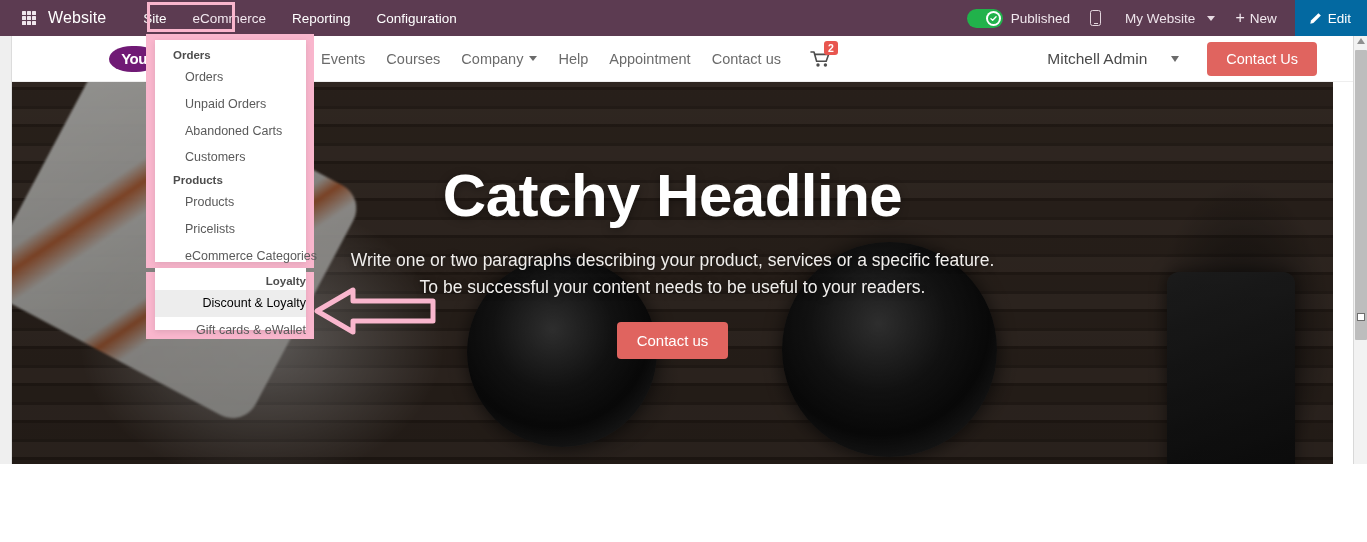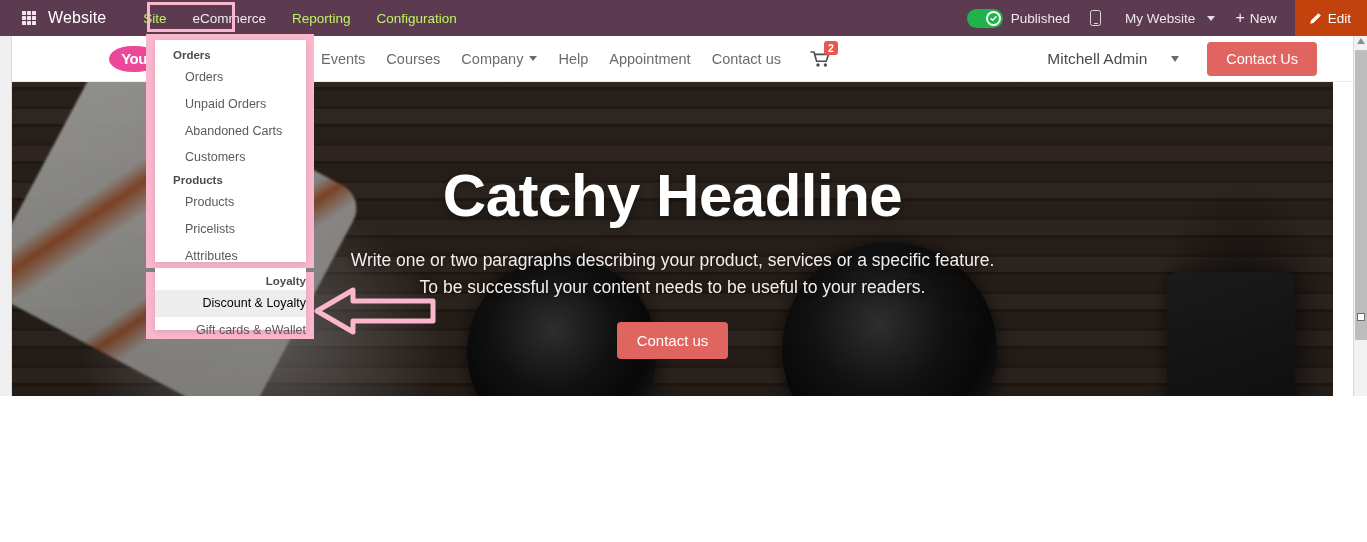--- a/index.html
+++ b/index.html
@@ -2,42 +2,42 @@
 <html><head>
 <meta charset="utf-8">
 <style>
   * { box-sizing: border-box; margin: 0; padding: 0; }
   html, body {
     width: 1367px; height: 542px;
     overflow: hidden;
     font-family: "Liberation Sans", sans-serif;
     background: #ffffff;
   }
-  #screen { position: relative; width: 1367px; height: 396px; overflow: hidden; background:#fff; }
+  #screen { position: relative; width: 1367px; height: 464px; overflow: hidden; background:#fff; }
 
   
   .odoo-bar {
     position: absolute; top: 0; left: 0; width: 1367px; height: 36px;
     background: #5c3b51;
     display: flex; align-items: center;
     color: #e7dce3;
     font-size: 13.5px;
     z-index: 60;
   }
   .apps-grid {
     width: 14px; height: 14px; margin-left: 22px; margin-right: 12px;
     display: grid; grid-template-columns: repeat(3,1fr); grid-template-rows: repeat(3,1fr);
     gap: 1.6px;
   }
   .apps-grid i { background: #efe6ec; display:block; border-radius:0.5px; }
   .brand {
     font-size: 16px; color: #ffffff; letter-spacing: .1px; margin-right: 26px;
   }
   .menu-link {
-    padding: 5px 11px; margin-right: 4px; color: #bef264; white-space: nowrap;
+    padding: 5px 11px; margin-right: 4px; color: #ffffff; white-space: nowrap;
     position: relative; font-size: 13.5px;
   }
   .menu-link.active-hi { color: #f3e9f0; }
 
   .odoo-right { margin-left: auto; display: flex; align-items: center; height: 36px; }
   .pub-toggle {
     width: 36px; height: 19px; border-radius: 10px; background:#21b24b;
     display: flex; align-items: center; justify-content: flex-end;
     padding-right: 2px; margin-right: 8px;
   }
@@ -56,41 +56,41 @@
     width:4px; height:1.2px; background:#e2d5dd;
   }
   .mywebsite { font-size: 13.5px; color: #ede3ea; margin-right: 12px; }
   .caret-d {
     width:0;height:0;border-left:4px solid transparent;border-right:4px solid transparent;
     border-top:5px solid #e7dce3; margin-right: 20px;
   }
   .new-btn { display:flex; align-items:center; font-size:13.5px; color:#f2e9ef; margin-right: 18px; }
   .plus-ic { font-size:16px; margin-right:5px; line-height:1; }
   .edit-btn {
-    background:#c2410c; height:36px; display:flex; align-items:center;
+    background:#0369a1; height:36px; display:flex; align-items:center;
     padding: 0 16px 0 14px; color:#ffffff; font-size:13.5px;
   }
   .pencil { margin-right:6px; display:block; }
 
   
   .page-wrap { position:absolute; top:36px; left:0; width:1367px; height:506px; background:#fff; }
   .left-gutter {
     position:absolute; left:0; top:0; width:12px; height:506px;
     background:#efefef; border-right:1px solid #dcdcdc;
   }
 
   
   .site-header {
     position:absolute; left:12px; top:0; width:1341px; height:46px;
     background:#ffffff; display:flex; align-items:center;
     border-bottom:1px solid #eee;
   }
   .site-logo {
     margin-left:97px; width:50px; height:26px;
-    background:#ec4899; border-radius:50%/55%;
+    background:#701a75; border-radius:50%/55%;
     display:flex; align-items:center; justify-content:center;
     color:#ffffff; font-size:15px; font-weight:bold; letter-spacing:-.5px;
     overflow:hidden;
   }
   .site-nav { display:flex; align-items:center; margin-left:162px; }
   .site-nav a {
     color:#6b6b6b; font-size:14.5px; margin-right:21px; text-decoration:none; white-space:nowrap;
     display:flex; align-items:center;
   }
   .site-nav .caret-s {
@@ -356,20 +356,21 @@
 
   <div class="dd-panel1">
     <div class="dd-section">Orders</div>
     <div class="dd-item">Orders</div>
     <div class="dd-item">Unpaid Orders</div>
     <div class="dd-item">Abandoned Carts</div>
     <div class="dd-item">Customers</div>
     <div class="dd-section">Products</div>
     <div class="dd-item">Products</div>
     <div class="dd-item">Pricelists</div>
+    <div class="dd-item">eCommerce Categories</div>
     <div class="dd-item">Attributes</div>
   </div>
 
   <div class="dd-panel2">
     <div class="dd-section">Loyalty</div>
     <div class="dd-item hovered">Discount &amp; Loyalty</div>
     <div class="dd-item">Gift cards &amp; eWallet</div>
   </div>
 
   <svg class="arrow-svg" width="124" height="50" viewBox="0 0 124 50">

